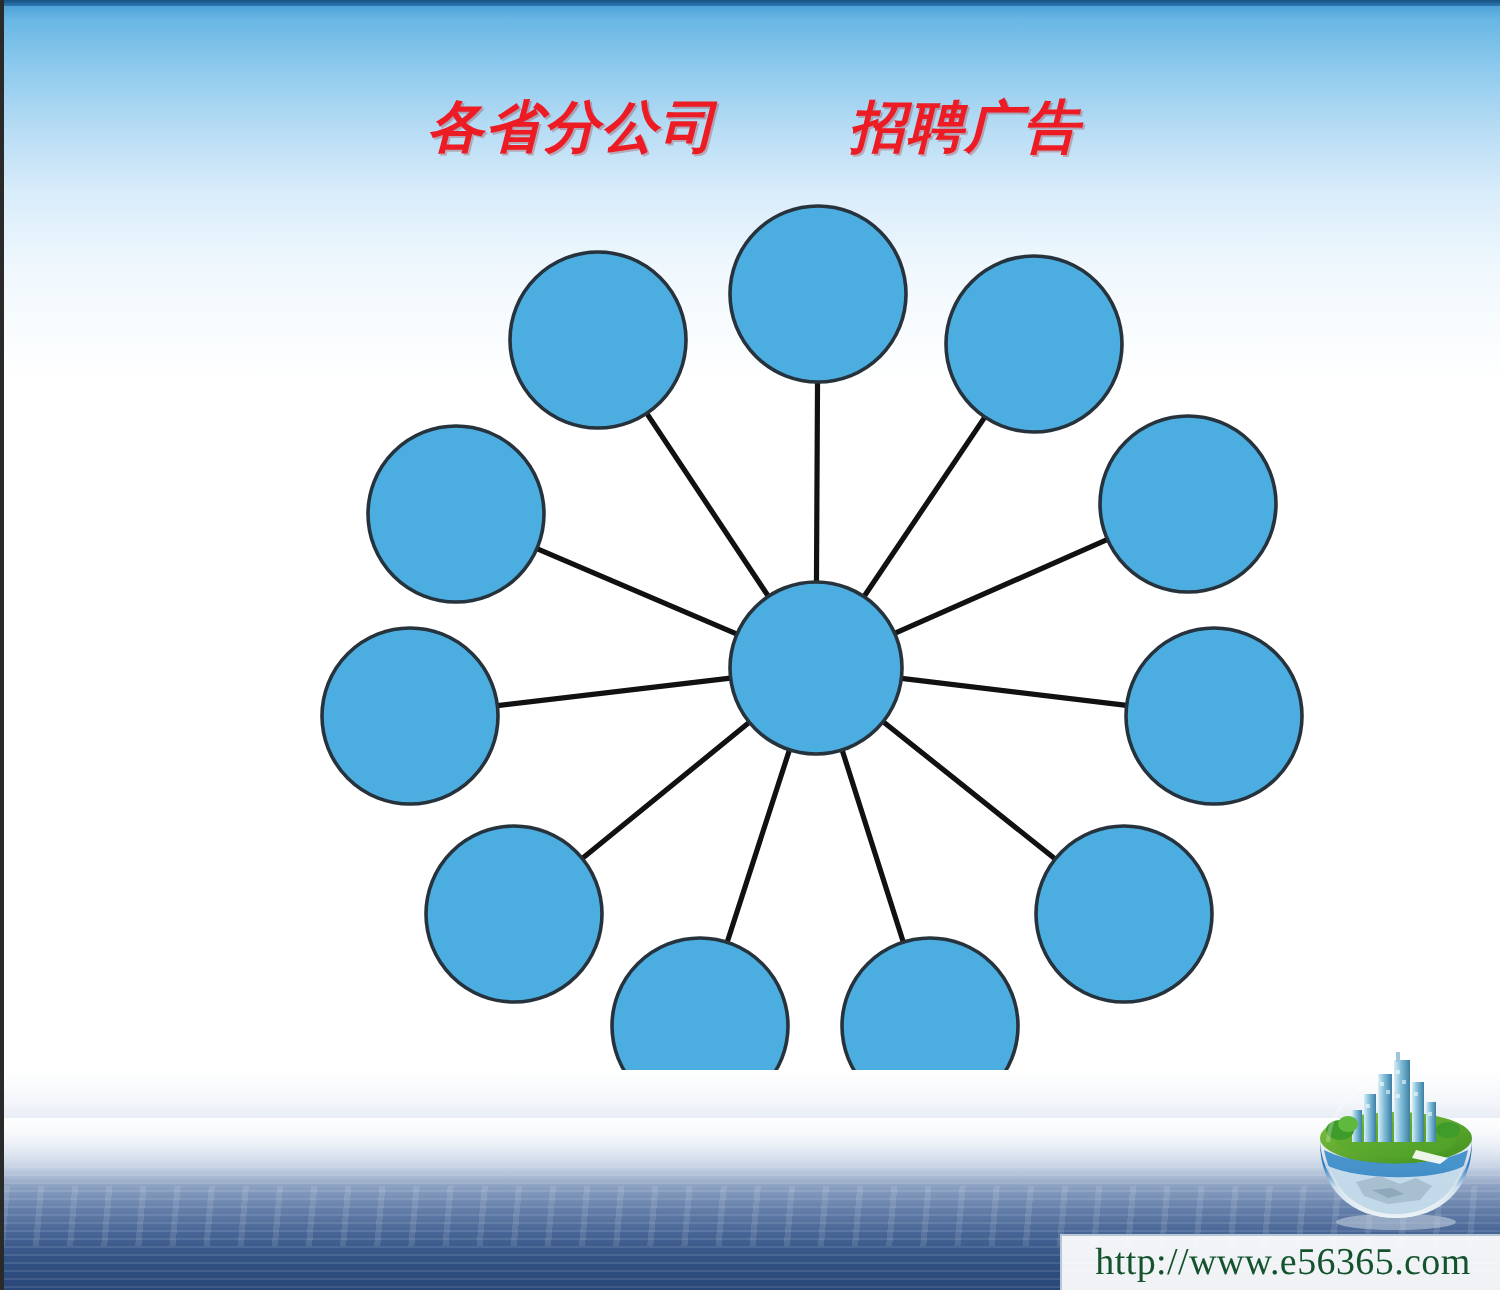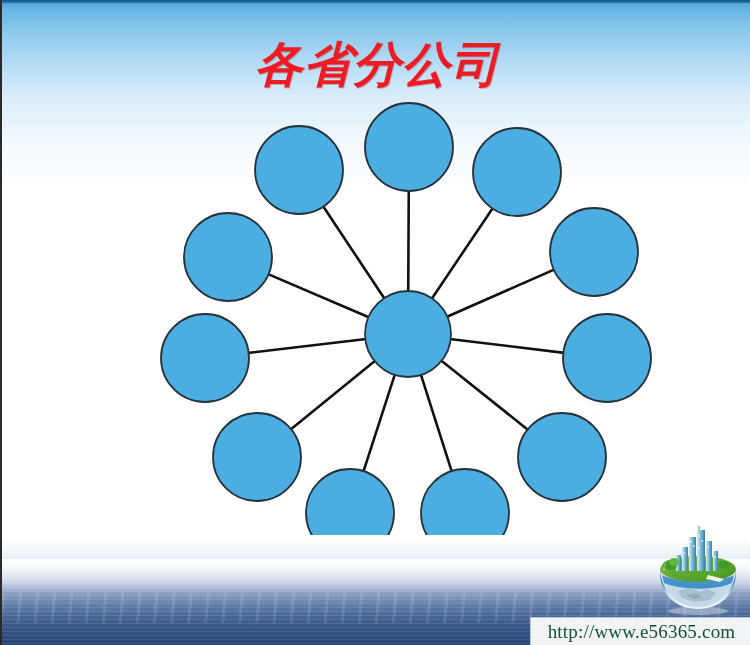--- a/index.html
+++ b/index.html
@@ -72,21 +72,21 @@
   }
   
   .title-row{
     position:absolute;left:0;top:36px;width:750px;height:56px;
     display:flex;align-items:center;justify-content:center;
     gap:66px;
     white-space:nowrap;
   }
   .title-text{
     font-family:"DejaVu Sans","Liberation Sans",sans-serif;
-    font-size:48px;
+    font-size:28px;
     font-weight:bold;
     font-style:italic;
     color:#ED1C24;
     letter-spacing:1px;
     line-height:1;
     text-shadow:1px 1px 0 rgba(150,0,0,.25);
   }
   
   .diagram{
     position:absolute;left:0;top:0;width:750px;height:645px;
@@ -113,20 +113,21 @@
 </head>
 <body>
 
 <div id="stage">
 
   <div class="sky"></div>
   <div class="sky-topline"></div>
 
   <div class="title-row">
     <span class="title-text">各省分公司</span>
+    <span class="title-text">招聘广告</span>
   </div>
 
   <div class="diagram">
     <svg width="750" height="645" viewBox="0 0 750 645">
       <g id="spokes">
           <line x1="406.22459571914965" y1="292.00060051902005" x2="406.7700567637278" y2="189.99938518290804" stroke="#111111" stroke-width="2.6" stroke-linecap="round"></line>
           <line x1="382.75183469417624" y1="299.02110908114594" x2="320.8016930512005" y2="205.81172165501727" stroke="#111111" stroke-width="2.6" stroke-linecap="round"></line>
           <line x1="429.4461134533119" y1="299.15348275746305" x2="490.99564575018064" y2="207.67619622450212" stroke="#111111" stroke-width="2.6" stroke-linecap="round"></line>
           <line x1="367.3848211060297" y1="317.481284584246" x2="265.5345879152553" y2="273.91201816374814" stroke="#111111" stroke-width="2.6" stroke-linecap="round"></line>
           <line x1="444.4310347725414" y1="317.0572857454387" x2="552.6539405900171" y2="269.3461122130032" stroke="#111111" stroke-width="2.6" stroke-linecap="round"></line>

